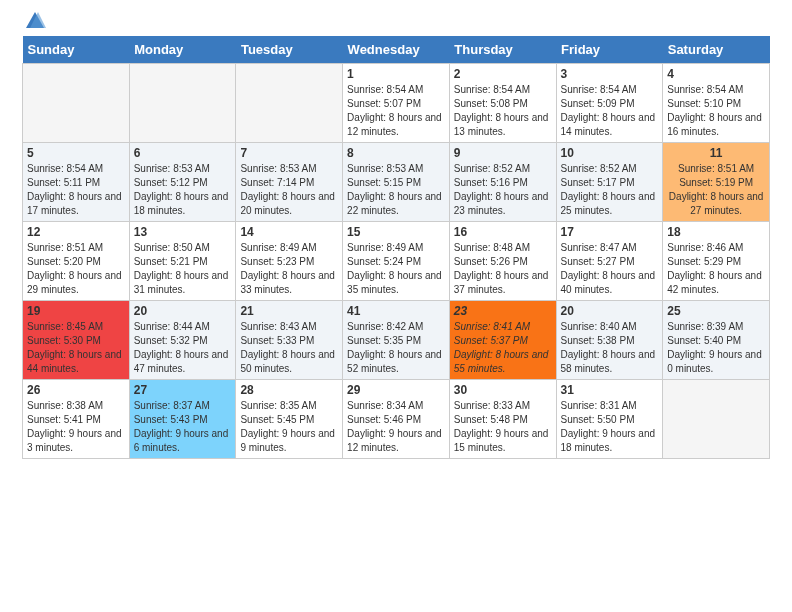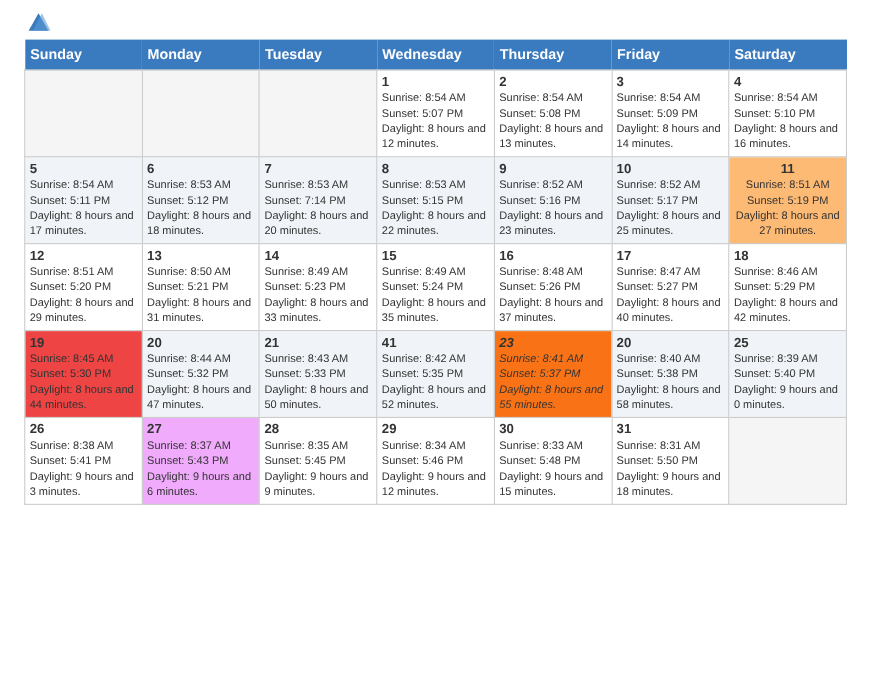--- a/index.html
+++ b/index.html
@@ -280,21 +280,21 @@
         </tr>
         <tr>
           <td style="background: rgb(255, 255, 255); margin-left: 24px;">
             <div class="day-num">26</div>
 <div class="day-info">
   <span>Sunrise: </span><span>8:38 AM</span><br>
   <span>Sunset: </span><span>5:41 PM</span><br>
   <span>Daylight: 9 hours and 3 minutes.</span>
 </div>
           </td>
-          <td style="background: #f0abfc;">
+          <td style="background: #7dd3fc;">
             <div class="day-num">27</div>
 <div class="day-info">
   <span>Sunrise: </span><span>8:37 AM</span><br>
   <span>Sunset: </span><span>5:43 PM</span><br>
   <span>Daylight: 9 hours and 6 minutes.</span>
 </div>
           </td>
           <td style="background: rgb(255, 255, 255);">
             <div class="day-num">28</div>
 <div class="day-info">

